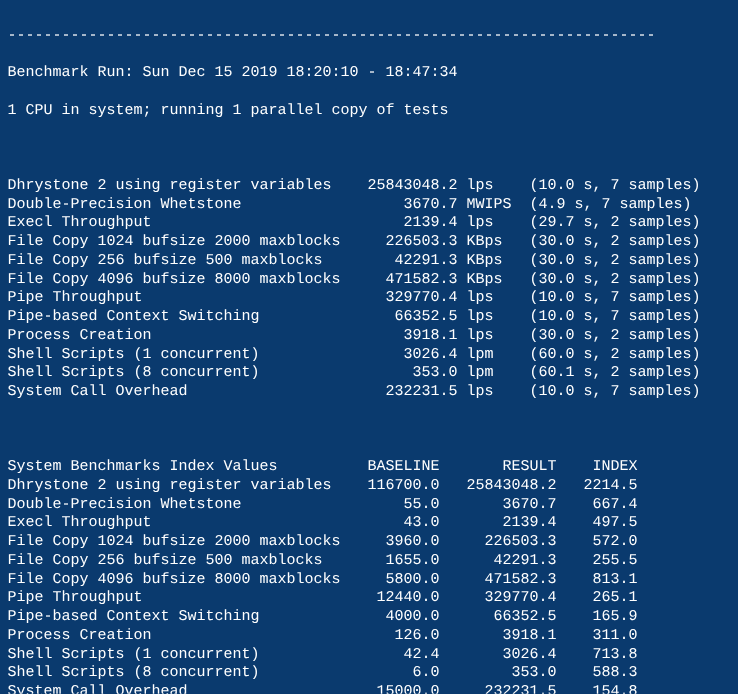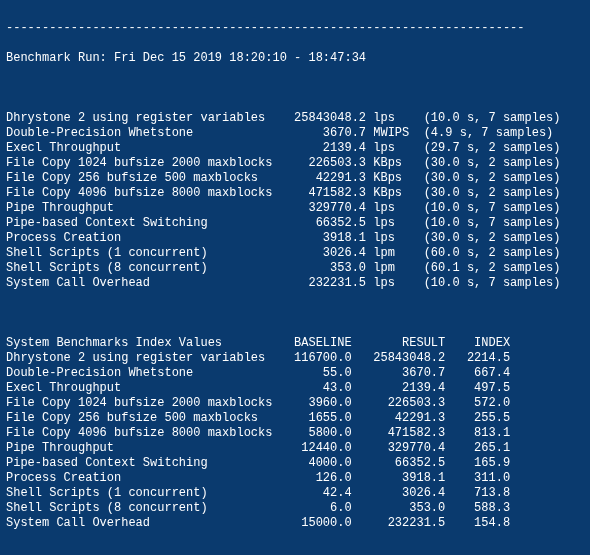--- a/index.html
+++ b/index.html
@@ -21,21 +21,22 @@
   .divider {
     color: #ffffff;
   }
   .row { display: block; }
 </style>
 </head>
 <body>
 
 <div class="terminal">
 <span class="row divider">------------------------------------------------------------------------</span>
-<span class="row">Benchmark Run: Fri Dec 15 2019 18:20:10 - 18:47:34</span>
+<span class="row">Benchmark Run: Sun Dec 15 2019 18:20:10 - 18:47:34</span>
+<span class="row">1 CPU in system; running 1 parallel copy of tests</span>
 <span class="row"> </span>
 <div id="results-block"><span class="row">Dhrystone 2 using register variables    25843048.2 lps    (10.0 s, 7 samples)</span><span class="row">Double-Precision Whetstone                  3670.7 MWIPS  (4.9 s, 7 samples)</span><span class="row">Execl Throughput                            2139.4 lps    (29.7 s, 2 samples)</span><span class="row">File Copy 1024 bufsize 2000 maxblocks     226503.3 KBps   (30.0 s, 2 samples)</span><span class="row">File Copy 256 bufsize 500 maxblocks        42291.3 KBps   (30.0 s, 2 samples)</span><span class="row">File Copy 4096 bufsize 8000 maxblocks     471582.3 KBps   (30.0 s, 2 samples)</span><span class="row">Pipe Throughput                           329770.4 lps    (10.0 s, 7 samples)</span><span class="row">Pipe-based Context Switching               66352.5 lps    (10.0 s, 7 samples)</span><span class="row">Process Creation                            3918.1 lps    (30.0 s, 2 samples)</span><span class="row">Shell Scripts (1 concurrent)                3026.4 lpm    (60.0 s, 2 samples)</span><span class="row">Shell Scripts (8 concurrent)                 353.0 lpm    (60.1 s, 2 samples)</span><span class="row">System Call Overhead                      232231.5 lps    (10.0 s, 7 samples)</span></div>
 <span class="row"> </span>
 <div id="index-block"><span class="row">System Benchmarks Index Values          BASELINE       RESULT    INDEX</span><span class="row">Dhrystone 2 using register variables    116700.0   25843048.2   2214.5</span><span class="row">Double-Precision Whetstone                  55.0       3670.7    667.4</span><span class="row">Execl Throughput                            43.0       2139.4    497.5</span><span class="row">File Copy 1024 bufsize 2000 maxblocks     3960.0     226503.3    572.0</span><span class="row">File Copy 256 bufsize 500 maxblocks       1655.0      42291.3    255.5</span><span class="row">File Copy 4096 bufsize 8000 maxblocks     5800.0     471582.3    813.1</span><span class="row">Pipe Throughput                          12440.0     329770.4    265.1</span><span class="row">Pipe-based Context Switching              4000.0      66352.5    165.9</span><span class="row">Process Creation                           126.0       3918.1    311.0</span><span class="row">Shell Scripts (1 concurrent)                42.4       3026.4    713.8</span><span class="row">Shell Scripts (8 concurrent)                 6.0        353.0    588.3</span><span class="row">System Call Overhead                     15000.0     232231.5    154.8</span></div>
 
 
 
 
 
 

